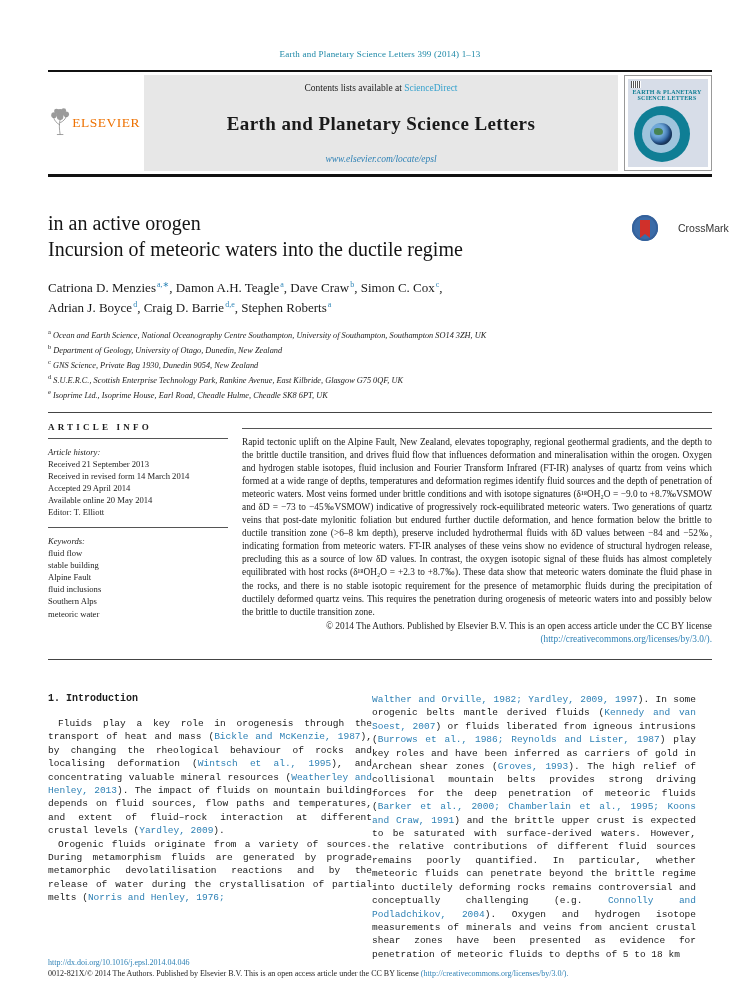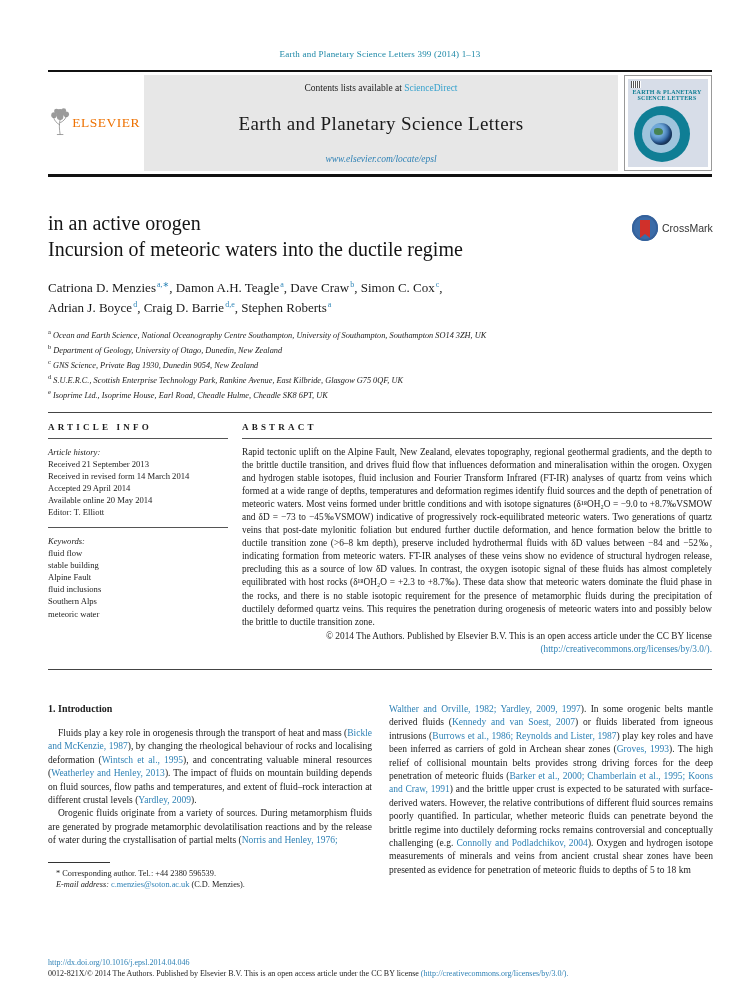--- a/index.html
+++ b/index.html
@@ -13,40 +13,40 @@
 
   
   .banner { margin-top:11px; border-top:2px solid #111; border-bottom:3px solid #111; padding:3px 0; }
   .banner-inner { display:flex; align-items:stretch; height:96px; }
   .logo-zone { width:92px; display:flex; align-items:center; justify-content:flex-end; padding-bottom:2px; }
   .elsevier-word { font-size:13.5px; color:#ee7203; letter-spacing:.5px; margin-top:1px; font-family:"Liberation Serif",serif; }
   .gray-box { flex:1; background:#e7e7e7; margin:0 6px 0 4px; text-align:center;
               display:flex; flex-direction:column; justify-content:space-between; padding:8px 16px 7px; }
   .contents-line { font-size:9.5px; color:#222; }
   .sciencedirect { color:#35a1cd; }
-  .journal-title { font-size:19px; color:#1a1a1a; letter-spacing:.4px; }
+  .journal-title { font-size:19px; color:#1a1a1a; letter-spacing:.4px;font-weight:bold; }
   .journal-url { font-size:9.5px; color:#2e90c0;font-style:italic; }
   .cover { width:88px; background:#fff; border:1px solid #999; padding:3px; position:relative; }
   .cover-inner { width:100%; height:100%; background:#d7dde8; position:relative; overflow:hidden; }
   .cover-barcode { position:absolute; top:2px; left:3px; width:10px; height:7px;
                    background:repeating-linear-gradient(90deg,#555 0 1px,#fff 1px 2px); }
   .cover-title { position:absolute; top:10px; left:0; right:2px; text-align:center;
                  font-size:6px; line-height:6px; color:#0e7d92; font-weight:bold; letter-spacing:.2px; }
   .cover-circle-outer { position:absolute; left:6px; top:27px; width:56px; height:56px; border-radius:50%; background:#0f7e95; }
   .cover-circle-mid { position:absolute; left:8px; top:9px; width:38px; height:38px; border-radius:50%; background:#9fc4dc; }
   .cover-globe { position:absolute; left:8px; top:8px; width:22px; height:22px; border-radius:50%;
                  background:radial-gradient(circle at 35% 35%, #6fa8d8 0 30%, #2b5f9e 60%, #17365e 100%);
                  box-shadow:inset -2px -2px 3px rgba(0,0,0,.4); }
   .cover-globe::after { content:""; position:absolute; left:4px; top:5px; width:9px; height:7px;
                  background:#3f7d3c; border-radius:40% 60% 50% 50%; opacity:.85; }
 
   
   .title-row { display:flex; justify-content:space-between; margin-top:33px; }
   .article-title { font-size:20px; line-height:26px; color:#141414; max-width:545px; }
-  .crossmark { width:78px; margin-right:2px; margin-top:3px; display:flex; align-items:center; gap:4px; height:30px; }
+  .crossmark { width:78px; margin-right:2px; margin-top:3px; display:flex; align-items:center; gap:20px; height:30px; }
   .cm-circle { width:26px; height:26px; border-radius:50%; background:#3b6ca8; position:relative; flex:0 0 auto;
                box-shadow:inset 0 0 0 2px #35619b; }
   .cm-mark { position:absolute; left:8px; top:5px; width:10px; height:14px; background:#d0302a; }
   .cm-mark::after { content:""; position:absolute; bottom:-4px; left:0; border-left:5px solid #d0302a;
                border-right:5px solid #d0302a; border-bottom:4px solid transparent; }
   .cm-label { font-size:10.5px; color:#333; font-family:"Liberation Sans",sans-serif; }
 
   .authors { margin-top:15px; font-size:13px; line-height:16.5px; color:#191919; }
   .authors .sup { font-size:8px; vertical-align:super; color:#2e86b8; margin-left:1px; }
   .affiliations { margin-top:9px; font-size:8.3px; line-height:11.2px; font-style:italic; color:#222; }
@@ -63,21 +63,21 @@
   .info-label { font-size:8.6px; font-style:italic; line-height:12px; }
   .info-line { font-size:8.6px; line-height:12.2px; }
   .info-divider { border:none; border-top:1px solid #555; margin:8px 0 7px; }
   .abs-text { font-size:9.3px; line-height:13.1px; text-align:justify; color:#191919; }
   .abs-copy { font-size:9.3px; line-height:13.1px; text-align:right; margin-top:1px; }
   .abs-license { font-size:9.3px; line-height:13.1px; text-align:right; }
   .link { color:#2e81b5; }
   .full-rule { border:none; border-top:1px solid #444; margin-top:13px; }
 
   
-  .body-cols { display:flex; gap:17px; margin-top:33px; }
+  .body-cols { display:flex; margin-top:33px;font-family:Liberation Mono, monospace; }
   .col { width:324px; flex:0 0 auto; }
   .sec-heading { font-size:10px; font-weight:bold; margin-bottom:13px; }
   .para { font-size:9.5px; line-height:13.4px; text-align:justify; color:#191919; }
   .para.indent { text-indent:10px; }
   .para + .para { margin-top:0; }
 
   .footnote { margin-top:14px; }
   .footnote-rule { border:none; border-top:1px solid #333; width:62px; margin-bottom:5px; }
   .footnote-line { font-size:8.3px; line-height:11.5px; padding-left:8px; }
   .footnote-line .italic { font-style:italic; }
@@ -209,44 +209,35 @@
       <div class="info-line">fluid flow</div>
           <div class="info-line">stable building</div>
           <div class="info-line">Alpine Fault</div>
           <div class="info-line">fluid inclusions</div>
           <div class="info-line">Southern Alps</div>
           <div class="info-line">meteoric water</div>
         </div>
     </div>
 
     <div class="abs-col">
-      <div class="block-heading">ABSTRACT</div>
       <hr class="heading-rule">
       <div class="abs-text">Rapid tectonic uplift on the Alpine Fault, New Zealand, elevates topography, regional geothermal gradients, and the depth to the brittle ductile transition, and drives fluid flow that influences deformation and mineralisation within the orogen. Oxygen and hydrogen stable isotopes, fluid inclusion and Fourier Transform Infrared (FT-IR) analyses of quartz from veins which formed at a wide range of depths, temperatures and deformation regimes identify fluid sources and the depth of penetration of meteoric waters. Most veins formed under brittle conditions and with isotope signatures (δ¹⁸OH₂O = −9.0 to +8.7‰VSMOW and δD = −73 to −45‰VSMOW) indicative of progressively rock-equilibrated meteoric waters. Two generations of quartz veins that post-date mylonitic foliation but endured further ductile deformation, and hence formation below the brittle to ductile transition zone (&gt;6–8 km depth), preserve included hydrothermal fluids with δD values between −84 and −52‰, indicating formation from meteoric waters. FT-IR analyses of these veins show no evidence of structural hydrogen release, precluding this as a source of low δD values. In contrast, the oxygen isotopic signal of these fluids has almost completely equilibrated with host rocks (δ¹⁸OH₂O = +2.3 to +8.7‰). These data show that meteoric waters dominate the fluid phase in the rocks, and there is no stable isotopic requirement for the presence of metamorphic fluids during the precipitation of ductilely deformed quartz veins. This requires the penetration during orogenesis of meteoric waters into and possibly below the brittle to ductile transition zone.</div>
       <div class="abs-copy">© 2014 The Authors. Published by Elsevier B.V. This is an open access article under the CC BY license</div>
       <div class="abs-license link">(http://creativecommons.org/licenses/by/3.0/).</div>
     </div>
   </div>
 
   <hr class="full-rule">
 
   <div class="body-cols">
     <div class="col">
       <div class="sec-heading">1. Introduction</div>
       <div class="para indent"><span>Fluids play a key role in orogenesis through the transport of heat and mass (</span><span class="link">Bickle and McKenzie, 1987</span><span>), by changing the rheological behaviour of rocks and localising deformation (</span><span class="link">Wintsch et al., 1995</span><span>), and concentrating valuable mineral resources (</span><span class="link">Weatherley and Henley, 2013</span><span>). The impact of fluids on mountain building depends on fluid sources, flow paths and temperatures, and extent of fluid–rock interaction at different crustal levels (</span><span class="link">Yardley, 2009</span><span>).</span></div>
       <div class="para indent"><span>Orogenic fluids originate from a variety of sources. During metamorphism fluids are generated by prograde metamorphic devolatilisation reactions and by the release of water during the crystallisation of partial melts (</span><span class="link">Norris and Henley, 1976;</span></div>
 
-      <div class="footnote">
-        <hr class="footnote-rule">
-        <div class="footnote-line">
-          <span>*</span>
-          <span>Corresponding author. Tel.: +44 2380 596539.</span>
-        </div>
-        <div class="footnote-line"><span class="italic">E-mail address: </span><span class="link">c.menzies@soton.ac.uk</span><span> (C.D. Menzies).</span></div>
-      </div>
     </div>
 
     <div class="col">
       <div class="para"><span class="link">Walther and Orville, 1982; Yardley, 2009, 1997</span><span>). In some orogenic belts mantle derived fluids (</span><span class="link">Kennedy and van Soest, 2007</span><span>) or fluids liberated from igneous intrusions (</span><span class="link">Burrows et al., 1986; Reynolds and Lister, 1987</span><span>) play key roles and have been inferred as carriers of gold in Archean shear zones (</span><span class="link">Groves, 1993</span><span>). The high relief of collisional mountain belts provides strong driving forces for the deep penetration of meteoric fluids (</span><span class="link">Barker et al., 2000; Chamberlain et al., 1995; Koons and Craw, 1991</span><span>) and the brittle upper crust is expected to be saturated with surface-derived waters. However, the relative contributions of different fluid sources remains poorly quantified. In particular, whether meteoric fluids can penetrate beyond the brittle regime into ductilely deforming rocks remains controversial and conceptually challenging (e.g. </span><span class="link">Connolly and Podladchikov, 2004</span><span>). Oxygen and hydrogen isotope measurements of minerals and veins from ancient crustal shear zones have been presented as evidence for penetration of meteoric fluids to depths of 5 to 18 km</span></div>
     </div>
   </div>
 
   <div class="footer">
     <div class="doi-line">http://dx.doi.org/10.1016/j.epsl.2014.04.046</div>
     <div class="issn-line"><span>0012-821X/© 2014 The Authors. Published by Elsevier B.V. This is an open access article under the CC BY license </span><span class="link">(http://creativecommons.org/licenses/by/3.0/).</span></div>

